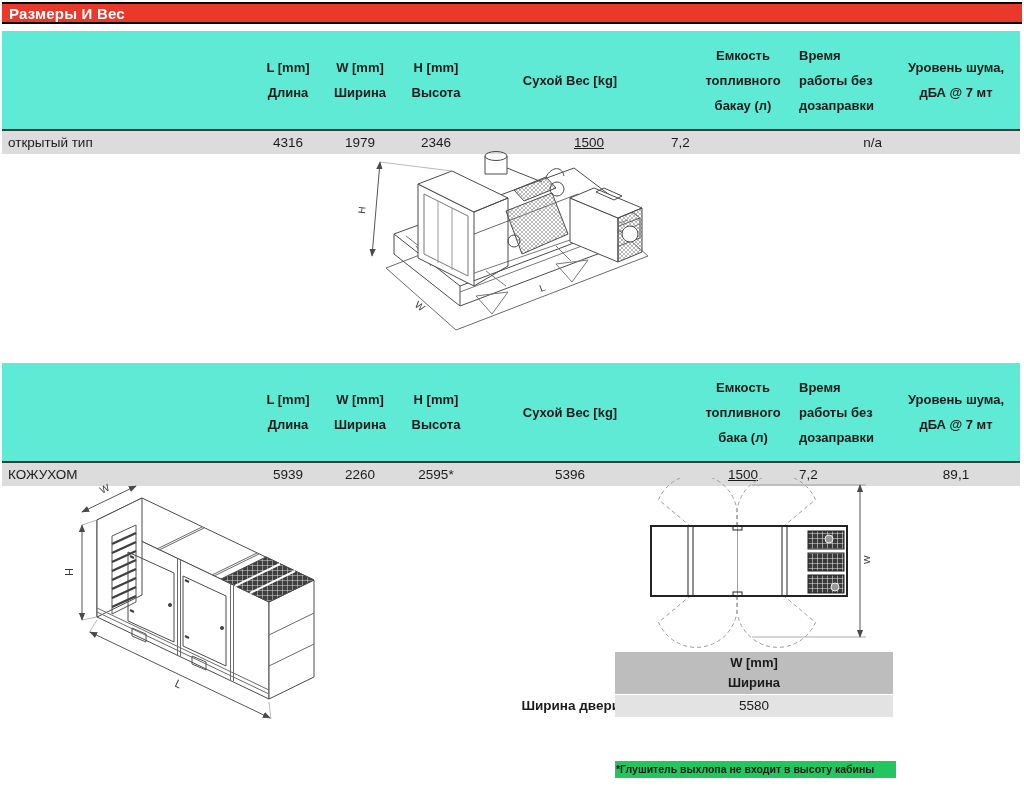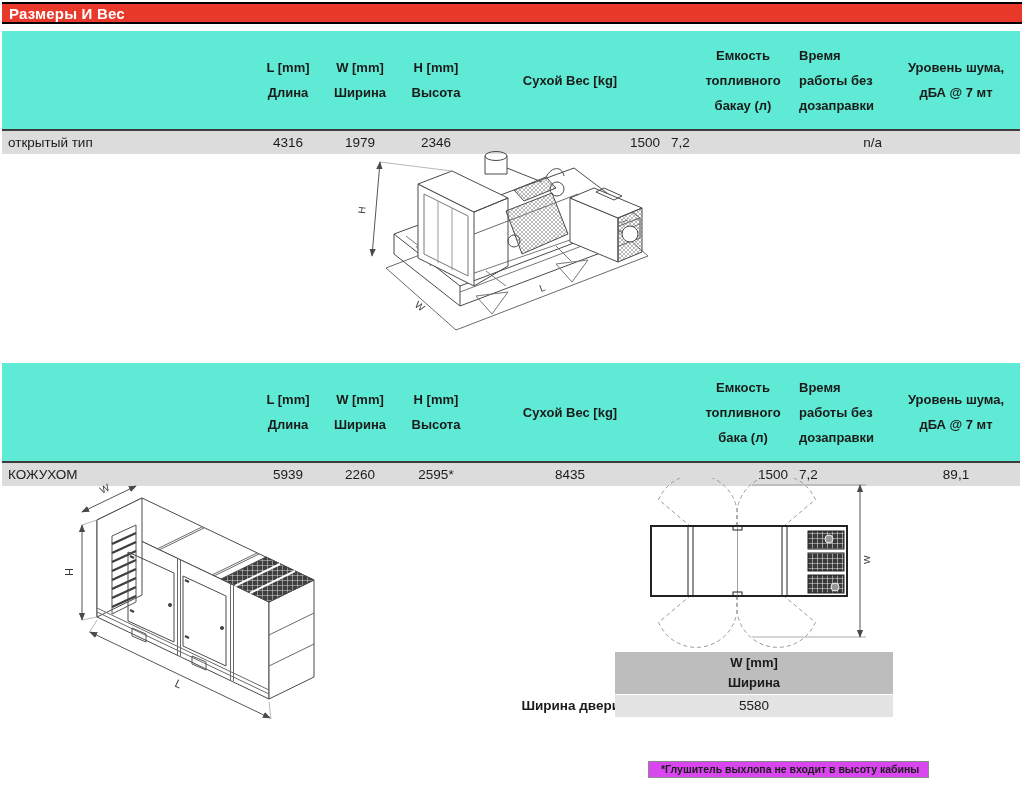--- a/index.html
+++ b/index.html
@@ -17,42 +17,42 @@
   .spec .hdr{display:grid;grid-template-columns:246px 80px 64px 88px 180px 128px 104px 1fr;
              background:#5eead4;height:98px;align-items:center;}
   .spec .hdr .cell{font-weight:bold;font-size:13px;line-height:25px;white-space:pre-line;text-align:center;}
   .spec .hdr .left6{text-align:center;padding-left:38px;}
   .spec .hdr .left7{text-align:left;padding-left:11px;}
   .spec .datarow{display:grid;grid-template-columns:246px 80px 64px 88px 180px 128px 104px 1fr;
              background:#dcdcdc;height:23px;line-height:23px;border-top:2px solid #3c3c3c;
              font-size:13.5px;}
   .spec .datarow .cell{text-align:center;}
   .spec .datarow .rowlabel{font-weight:normal;text-align:left;padding-left:6px;font-size:13.5px;}
-  .spec .datarow .left6{text-align:right;padding-left:38px;}
+  .spec .datarow .left6{text-align:center;padding-left:38px;text-decoration:underline;}
   .spec .datarow .left7{text-align:left;padding-left:11px;}
   .spec.t1 .noiseval{text-align:right;padding-right:10px;}
   .spec.t2 .noiseval{text-align:center;}
 
   
   .drawing{position:absolute;}
   svg text{font-family:"Liberation Sans",sans-serif;fill:#3a3a3a;}
 
   
   .doortable{position:absolute;left:615px;top:652px;width:278px;}
   .doortable .dhdr{background:#bdbdbd;height:42px;display:flex;flex-direction:column;justify-content:center;}
   .doortable .dhdr div{font-weight:bold;font-size:13px;text-align:center;line-height:20px;}
   .doortable .dval{background:#e3e3e3;border-top:1px solid #fff;height:22px;line-height:22px;
                    text-align:center;font-size:13.5px;}
   .doorlabel{position:absolute;left:458px;top:695px;width:162px;height:22px;line-height:22px;
              text-align:right;font-weight:bold;font-size:13.5px;}
 
   
-  .footnote{position:absolute;left:648px;top:761px;width:281px;height:17px;background:#d946ef;
+  .footnote{position:absolute;left:615px;top:761px;width:281px;height:17px;background:#22c55e;
             border:1px solid #8a8a8a;box-sizing:border-box;line-height:15px;
-            font-size:10.5px;font-weight:bold;padding-left:12px;color:#1b1b1b;}
+            font-size:10.5px;font-weight:bold;padding-left:0;color:#1b1b1b;}
 </style>
 </head>
 <body>
 
 <div id="page">
 
   <div class="titlebar">
     <span>Размеры И Вес</span>
   </div>
 
@@ -155,21 +155,21 @@
 работы без
 дозаправки</div>
       <div class="cell">Уровень шума,
 дБА @ 7 мт</div>
     </div>
     <div class="datarow">
       <div class="rowlabel">КОЖУХОМ</div>
       <div class="cell">5939</div>
       <div class="cell">2260</div>
       <div class="cell">2595*</div>
-      <div class="cell">8435</div>
+      <div class="cell">5396</div>
       <div class="cell left6">1500</div>
       <div class="cell left7">7,2</div>
       <div class="cell noiseval">89,1</div>
     </div>
   </div>
 
   <div class="drawing" style="left:62px;top:470px;">
     <svg width="305" height="270" viewBox="0 0 305 270">
       <defs>
         <marker id="d2arrow" viewBox="0 0 10 10" refX="9" refY="5" markerWidth="8" markerHeight="8" orient="auto-start-reverse">

